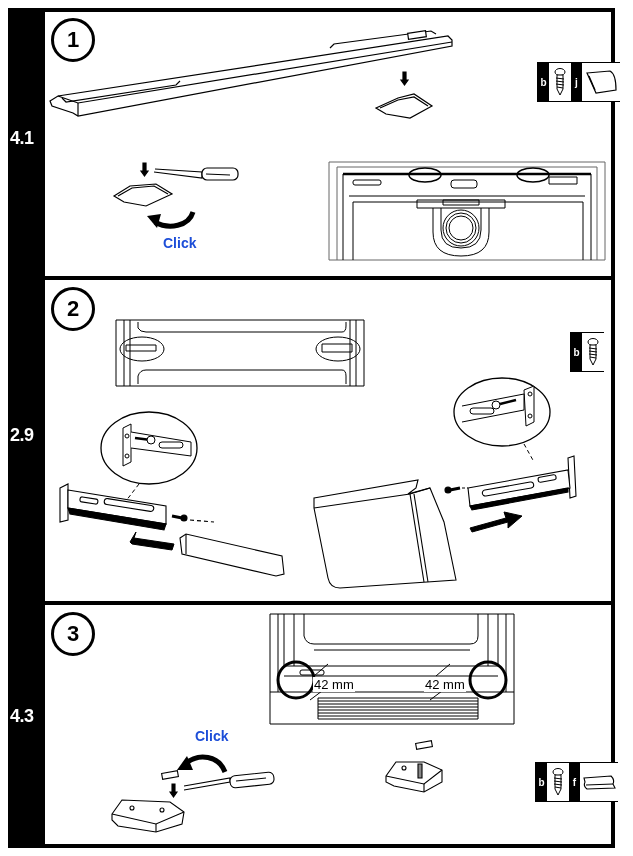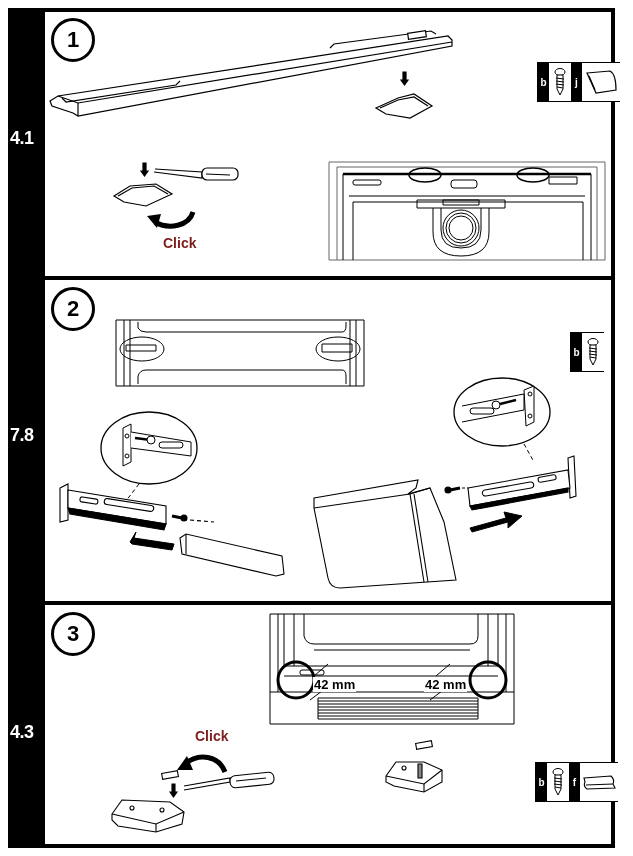--- a/index.html
+++ b/index.html
@@ -6,36 +6,36 @@
   body { width:633px; height:856px; position:relative; overflow:hidden; font-family:"Liberation Sans", sans-serif; }
   .frame { position:absolute; left:8px; top:8px; width:607px; height:840px; box-sizing:border-box; border:4px solid #000; background:#fff; }
   .leftbar { position:absolute; left:8px; top:8px; width:37px; height:840px; background:#000; }
   .divider { position:absolute; left:8px; width:607px; height:4px; background:#000; }
   .sec-label { position:absolute; left:10px; color:#fff; font-weight:bold; font-size:18px; letter-spacing:-0.5px; }
   .step { position:absolute; width:44px; height:44px; border:3px solid #000; border-radius:50%; box-sizing:border-box; display:flex; align-items:center; justify-content:center; font-weight:bold; font-size:22px; background:#fff; }
   .part-box { position:absolute; display:flex; border:1.5px solid #000; border-right:none; background:#fff; height:38px; }
   .part-tag { width:11px; background:#000; color:#fff; font-size:10px; font-weight:bold; display:flex; align-items:center; justify-content:center; }
   .part-img { width:22px; display:flex; align-items:center; justify-content:center; }
   .part-img.wide { width:38px; }
-  .click { position:absolute; font-weight:bold; font-size:14px; color:#7f1d1d; }
-  .mm { position:absolute; font-size:13px; color:#000; background:#fff; padding:0 1px;font-weight:bold; }
+  .click { position:absolute; font-weight:bold; font-size:14px; color:#1d4ed8; }
+  .mm { position:absolute; font-size:13px; color:#000; background:#fff; padding:0 1px; }
   svg.art { position:absolute; overflow:visible; }
   svg.art * { vector-effect:non-scaling-stroke; }
 </style>
 </head>
 <body>
 
 <div class="frame"></div>
 <div class="leftbar"></div>
 <div class="divider" style="top:276px"></div>
 <div class="divider" style="top:601px"></div>
 
 <div class="sec-label" style="top:128px">4.1</div>
-<div class="sec-label" style="top:425px">7.8</div>
-<div class="sec-label" style="top:722px">4.3</div>
+<div class="sec-label" style="top:425px">2.9</div>
+<div class="sec-label" style="top:706px">4.3</div>
 
 <div class="step" style="left:51px;top:18px">1</div>
 
 <svg class="art" style="left:48px;top:28px" width="405" height="90">
   <g fill="#fff" stroke="#000" stroke-width="1.2">
     <polygon points="2,73 10,68 400,8 404,12 404,18 30,88 25,85 4,78"></polygon>
     <polyline points="10,68 30,75 404,14" fill="none"></polyline>
     <polyline points="30,75 30,88" fill="none"></polyline>
     <polyline points="14,70 18,74 128,57 132,53" fill="none"></polyline>
     <polyline points="282,20 286,16 383,3 388,6" fill="none"></polyline>

